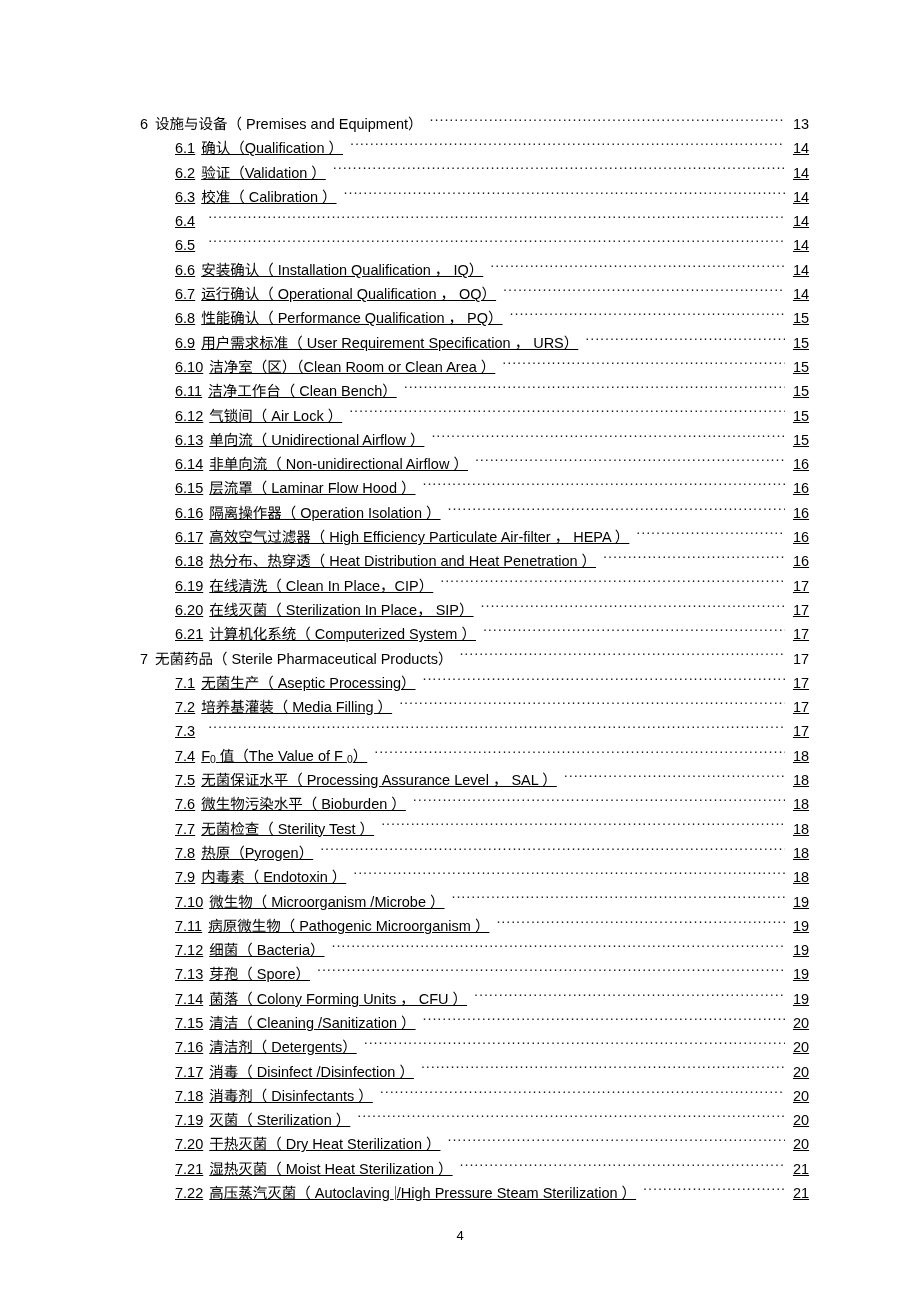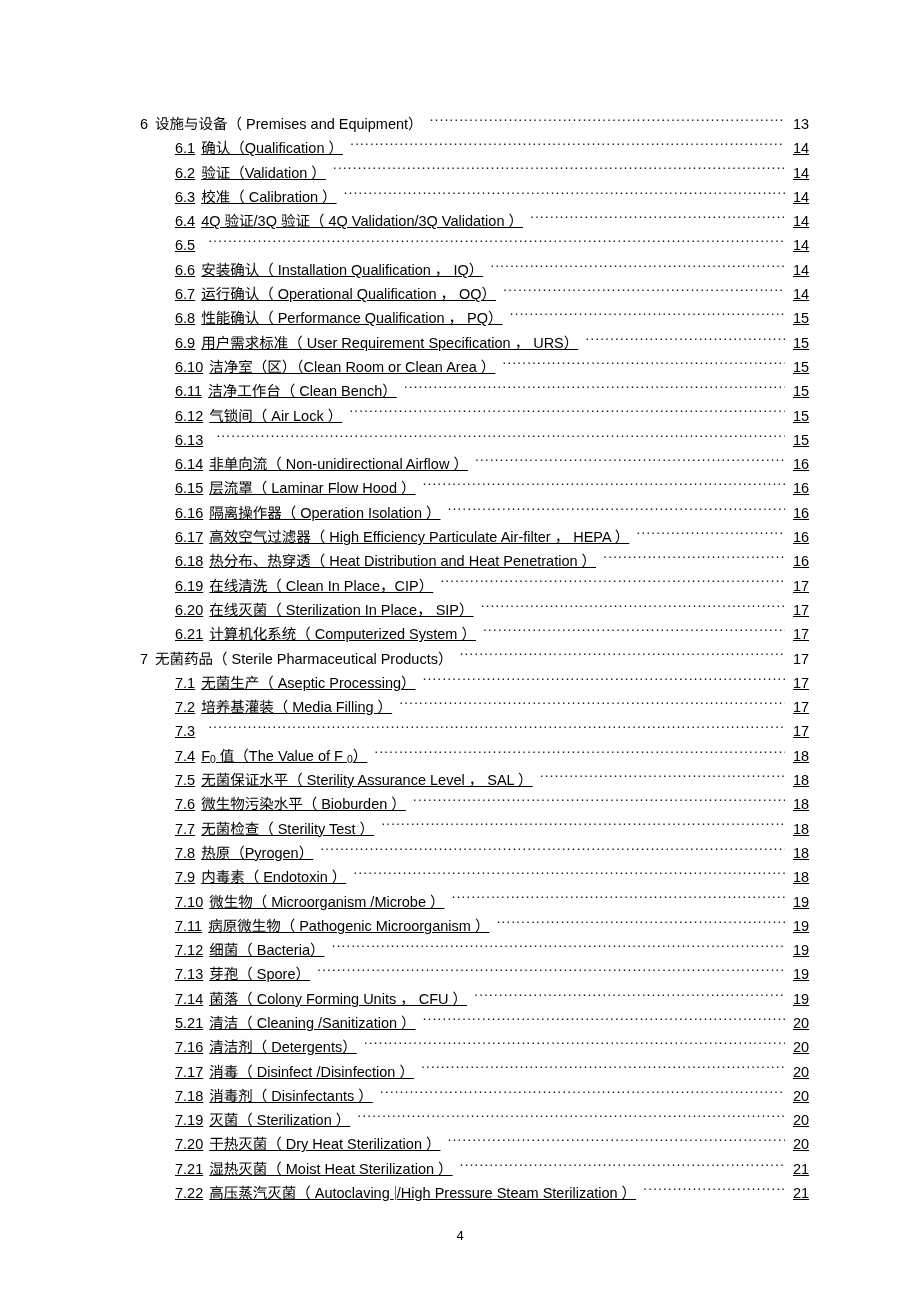--- a/index.html
+++ b/index.html
@@ -130,21 +130,20 @@
       <span class="page">14</span>
     </div>
     <div class="toc-entry lvl2">
       <span class="num">6.3</span>
       <span class="title">校准（ Calibration ）</span>
       <span class="dots"></span>
       <span class="page">14</span>
     </div>
     <div class="toc-entry lvl2">
       <span class="num">6.4</span>
-      <span class="title">4Q 验证/3Q 验证（ 4Q Validation/3Q Validation  ）</span>
       <span class="dots"></span>
       <span class="page">14</span>
     </div>
     <div class="toc-entry lvl2">
       <span class="num">6.5</span>
       <span class="dots"></span>
       <span class="page">14</span>
     </div>
     <div class="toc-entry lvl2">
       <span class="num">6.6</span>
@@ -183,20 +182,21 @@
       <span class="page">15</span>
     </div>
     <div class="toc-entry lvl2">
       <span class="num">6.12</span>
       <span class="title">气锁间（ Air Lock ）</span>
       <span class="dots"></span>
       <span class="page">15</span>
     </div>
     <div class="toc-entry lvl2">
       <span class="num">6.13</span>
+      <span class="title">单向流（ Unidirectional Airflow  ）</span>
       <span class="dots"></span>
       <span class="page">15</span>
     </div>
     <div class="toc-entry lvl2">
       <span class="num">6.14</span>
       <span class="title">非单向流（ Non-unidirectional Airflow   ）</span>
       <span class="dots"></span>
       <span class="page">16</span>
     </div>
     <div class="toc-entry lvl2">
@@ -265,21 +265,21 @@
       <span class="page">17</span>
     </div>
     <div class="toc-entry lvl2">
       <span class="num">7.4</span>
       <span class="title">F<sub>0</sub> 值（The Value of F <sub>0</sub>）</span>
       <span class="dots"></span>
       <span class="page">18</span>
     </div>
     <div class="toc-entry lvl2">
       <span class="num">7.5</span>
-      <span class="title">无菌保证水平（ Sterility Assurance Level ， SAL ）</span>
+      <span class="title">无菌保证水平（ Processing Assurance Level ， SAL ）</span>
       <span class="dots"></span>
       <span class="page">18</span>
     </div>
     <div class="toc-entry lvl2">
       <span class="num">7.6</span>
       <span class="title">微生物污染水平（ Bioburden ）</span>
       <span class="dots"></span>
       <span class="page">18</span>
     </div>
     <div class="toc-entry lvl2">
@@ -324,21 +324,21 @@
       <span class="dots"></span>
       <span class="page">19</span>
     </div>
     <div class="toc-entry lvl2">
       <span class="num">7.14</span>
       <span class="title">菌落（ Colony Forming Units ， CFU ）</span>
       <span class="dots"></span>
       <span class="page">19</span>
     </div>
     <div class="toc-entry lvl2">
-      <span class="num">5.21</span>
+      <span class="num">7.15</span>
       <span class="title">清洁（ Cleaning /Sanitization ）</span>
       <span class="dots"></span>
       <span class="page">20</span>
     </div>
     <div class="toc-entry lvl2">
       <span class="num">7.16</span>
       <span class="title">清洁剂（ Detergents）</span>
       <span class="dots"></span>
       <span class="page">20</span>
     </div>

